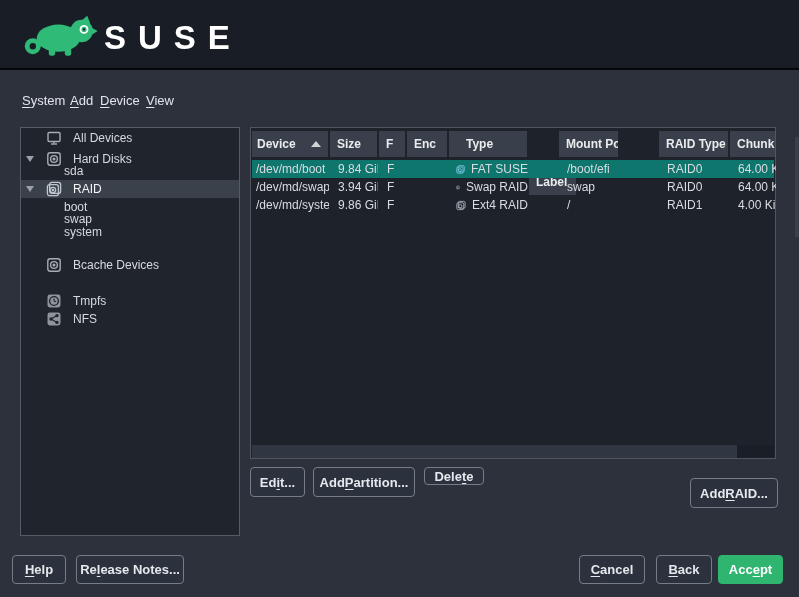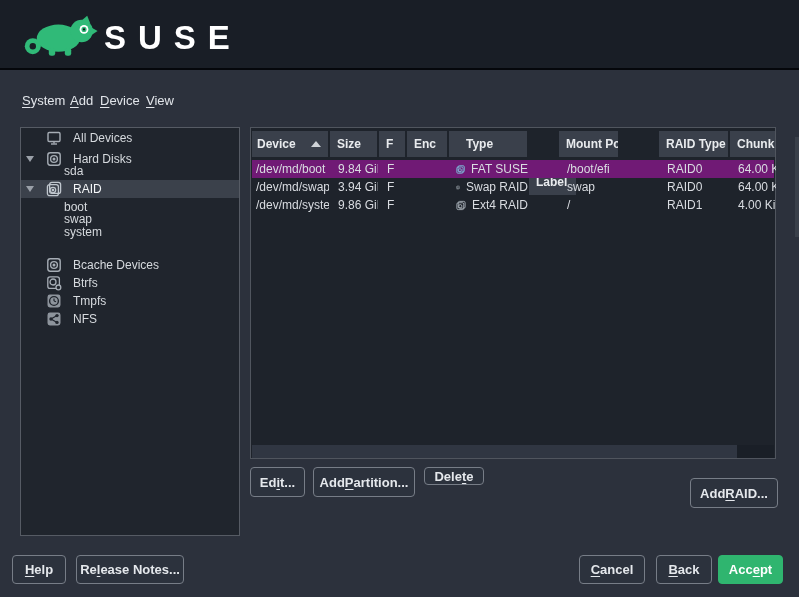--- a/index.html
+++ b/index.html
@@ -25,21 +25,21 @@
   .trow.plain .lbl { left:43px; }
   .expander { position:absolute; left:5px; top:50%; transform:translateY(-50%); width:0; height:0; border-left:4.5px solid transparent; border-right:4.5px solid transparent; border-top:6px solid #9aa0a8; }
   .ticon { position:absolute; left:25px; top:50%; transform:translateY(-50%); }
 
   
   .table-panel { position:absolute; left:250px; top:127px; width:526px; height:332px; background:#1e232b; border:1px solid #50555e; font-size:12px; }
   .hcell { position:absolute; top:3px; height:26px; line-height:26px; background:#3a404b; color:#e9ebee; font-weight:600; padding-left:7px; overflow:hidden; white-space:nowrap; }
   .hcell.c0 { padding-left:5px; }
   .sort-arrow { position:absolute; right:7px; top:50%; transform:translateY(-50%); width:0; height:0; border-left:5px solid transparent; border-right:5px solid transparent; border-bottom:6px solid #cfd3d8; }
   .drow { position:absolute; left:1px; right:1px; height:18px; }
-  .drow.sel { background:#701a75; }
+  .drow.sel { background:#0f766e; }
   .dcell { position:absolute; top:0; height:18px; line-height:18px; padding-left:7px; overflow:hidden; white-space:nowrap; color:#d9dce1; }
   .dcell.c0 { padding-left:3px; }
   .c0 { left:1px;  width:76px; }
   .c1 { left:79px; width:47px; }
   .c2 { left:128px;width:26px; }
   .c3 { left:156px;width:40px; }
   .c4 { left:198px;width:78px;padding-left:17px; }
   .c5 { left:278px;width:47px;margin-top:38px; }
   .c6 { left:308px;width:59px; }
   .c7 { left:408px;width:69px; }
@@ -133,28 +133,20 @@
 
     <div class="trow" style="top:128px;height:18px">
       <svg class="ticon" width="16" height="16" viewBox="0 0 16 16" fill="none" stroke="#a6adb5" stroke-width="1.4">
         <rect x="1.8" y="1.8" width="12.4" height="12.4" rx="2.4"></rect>
           <circle cx="8" cy="8" r="3.4"></circle>
           <circle cx="8" cy="8" r="0.8" fill="#a6adb5"></circle>
       </svg>
       <span class="lbl">Bcache Devices</span>
     </div>
 
-    <div class="trow" style="top:146px;height:18px">
-      <svg class="ticon" width="16" height="16" viewBox="0 0 16 16" fill="none" stroke="#a6adb5" stroke-width="1.3">
-        <rect x="1.8" y="1.8" width="11.6" height="11.6" rx="2.2"></rect>
-          <circle cx="7" cy="7" r="3"></circle>
-          <circle cx="12.4" cy="12.4" r="2.4" fill="#20252d"></circle>
-      </svg>
-      <span class="lbl">Btrfs</span>
-    </div>
 
     <div class="trow" style="top:164px;height:18px">
       <svg class="ticon" width="16" height="16" viewBox="0 0 16 16">
         <rect x="1.5" y="1.5" width="13" height="13" rx="2.4" fill="#8d949c"></rect>
         <circle cx="8" cy="8" r="4.4" fill="none" stroke="#20252d" stroke-width="1.4"></circle>
         <line x1="8" y1="8" x2="8" y2="5.4" stroke="#20252d" stroke-width="1.2"></line>
         <line x1="8" y1="8" x2="10" y2="8.8" stroke="#20252d" stroke-width="1.2"></line>
       </svg>
       <span class="lbl">Tmpfs</span>
     </div>

